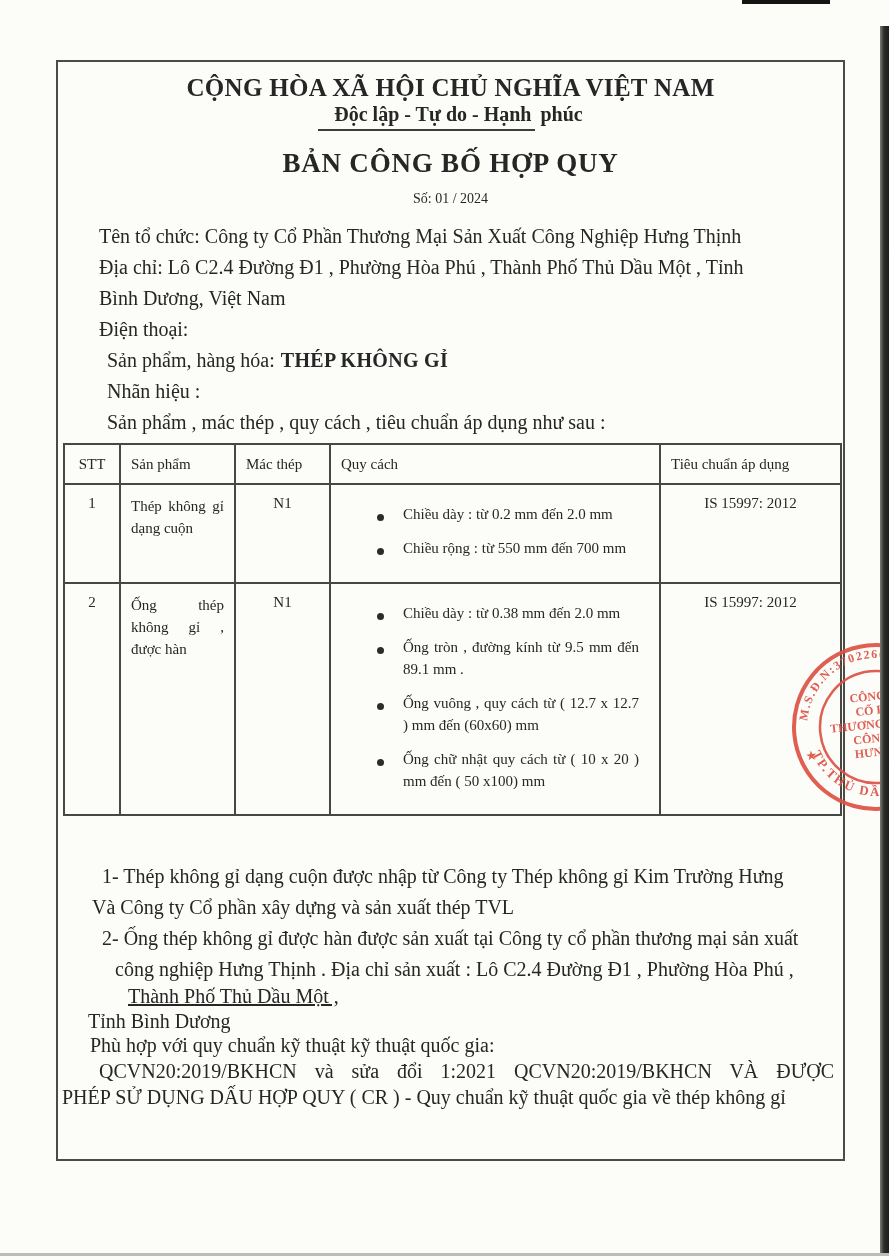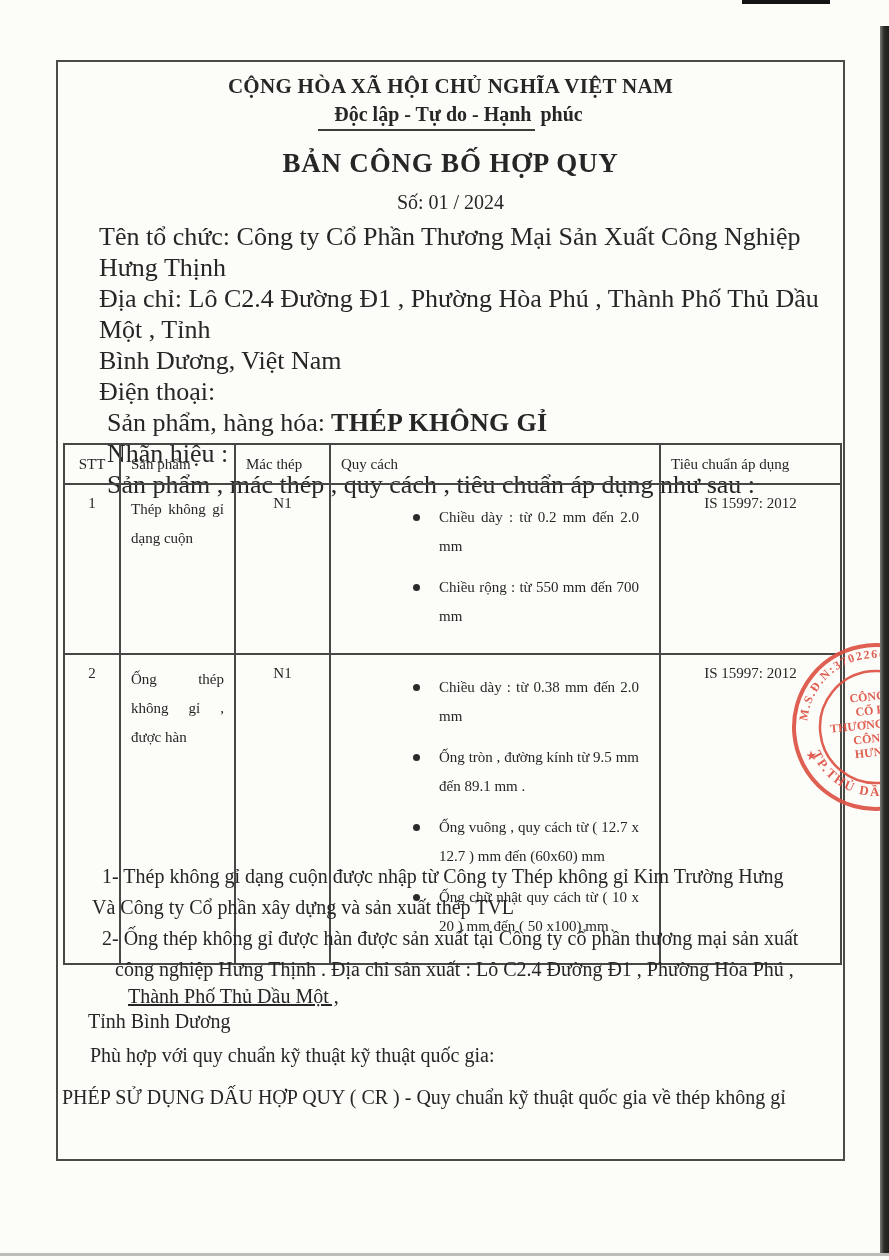--- a/index.html
+++ b/index.html
@@ -16,65 +16,65 @@
   .scan-top-tick   { position:absolute; left:742px; top:0; width:88px; height:4px; background:#141414; }
   .scan-right-band { position:absolute; left:880px; top:26px; width:9px; height:1229px;
                      background:linear-gradient(to right,#7b7b76 0%, #2b2b28 45%, #1e1e1c 100%); z-index:40; }
   .scan-bottom-line{ position:absolute; left:0; top:1253px; width:889px; height:3px; background:#bcbcb8; z-index:40; }
 
   
   .frame { position:absolute; left:56px; top:60px; width:789px; height:1101px;
            border:2px solid #4b4b48; background:transparent; }
 
   .center { position:absolute; left:0; width:100%; text-align:center; }
-  .motto1 { top:12px;  font-size:21px; font-weight:bold; letter-spacing:0.3px; }
+  .motto1 { top:12px;  font-size:25px; font-weight:bold; letter-spacing:0.3px; }
   .motto2 { top:41px;  font-size:20px; font-weight:bold; }
   .motto2 .u { border-bottom:2.5px solid #3c3c3a; padding:0 4px 4px 16px; }
   .motto2 .tail { margin-left:5px; }
   .doc-title { top:86px; font-size:27px; font-weight:bold; letter-spacing:0.8px; }
-  .doc-no    { top:129px; font-size:20px; }
+  .doc-no    { top:129px; font-size:14px; }
 
   .info { position:absolute; left:41px; top:159px; width:720px;
-          font-size:26px; line-height:31px; }
+          font-size:20px; line-height:31px; }
   .info .indent { padding-left:8px; }
   .info b { margin-left:6px; letter-spacing:0.3px; }
 
   
   table.spec { position:absolute; left:5px; top:381px; width:777px;
                border-collapse:collapse; table-layout:fixed;
                font-size:15px; }
   table.spec, table.spec th, table.spec td { border:2px solid #474745; }
   col.c-stt  { width:56px; }
   col.c-sp   { width:115px; }
   col.c-mac  { width:95px; }
   col.c-qc   { width:330px; }
   col.c-tc   { width:181px; }
   table.spec th { font-weight:normal; text-align:left; padding:8px 10px; height:40px; }
   table.spec th.th-stt { text-align:center; padding:8px 2px; }
   table.spec td { vertical-align:top; padding:10px 10px; }
   tr.row1 { height:99px; }
   tr.row2 { height:232px; }
   td.td-stt, td.td-mac { text-align:center; padding-top:12px; }
-  td.td-sp  { text-align:justify; padding:12px 11px; line-height:29px; }
+  td.td-sp  { text-align:justify; padding:12px 11px; line-height:22px; }
   td.td-qc  { padding:6px 10px 6px 0; }
   td.td-tc  { padding:12px 8px 12px 10px;text-align:center; }
   ul.qc-list { list-style:none; }
-  ul.qc-list li { position:relative; margin:8px 10px 12px 98px; text-align:justify; line-height:29px; }
+  ul.qc-list li { position:relative; margin:8px 10px 12px 62px; text-align:justify; line-height:22px; }
   ul.qc-list li::before { content:""; position:absolute; left:-26px; top:11px;
                           width:7px; height:7px; border-radius:50%; background:#2b2b2b; }
 
   
   .nline { position:absolute; font-size:20px; white-space:nowrap; }
   .n1a { left:44px; top:803px; }
   .n1b { left:34px; top:834px; }
   .n2a { left:44px; top:865px; }
   .n2b { left:57px; top:896px; }
   .n2c { left:70px; top:923px;text-decoration:underline; }
   .nprov { left:30px; top:948px; }
-  .nconf { left:32px; top:972px;margin-top:10px; }
+  .nconf { left:32px; top:972px; }
   .nq1 { left:41px; top:998px; width:735px; white-space:normal;
          text-align:justify; text-align-last:justify; }
   .nq2 { left:4px; top:1024px; width:780px; }
 
   
   .stamp { position:absolute; left:786px; top:637px; width:180px; height:180px;
            z-index:30; opacity:0.92; }
 </style>
 </head>
 <body>
@@ -152,20 +152,21 @@
   </tbody>
     </table>
 
   <div class="nline n1a">1- Thép không gỉ dạng cuộn được nhập từ Công ty Thép không gỉ Kim Trường Hưng</div>
   <div class="nline n1b">Và Công ty Cổ phần xây dựng và sản xuất thép TVL</div>
   <div class="nline n2a">2- Ống thép không gỉ được hàn được sản xuất tại Công ty cổ phần thương mại sản xuất</div>
   <div class="nline n2b">công nghiệp Hưng Thịnh . Địa chỉ sản xuất : Lô C2.4 Đường Đ1 , Phường Hòa Phú ,</div>
   <div class="nline n2c">Thành Phố Thủ Dầu Một ,</div>
   <div class="nline nprov">Tỉnh Bình Dương</div>
   <div class="nline nconf">Phù hợp với quy chuẩn kỹ thuật kỹ thuật quốc gia:</div>
+  <div class="nline nq1">QCVN20:2019/BKHCN và sửa đổi 1:2021 QCVN20:2019/BKHCN VÀ ĐƯỢC</div>
   <div class="nline nq2">PHÉP SỬ DỤNG DẤU HỢP QUY ( CR ) - Quy chuẩn kỹ thuật quốc gia về thép không gỉ</div>
 
 </div>
 
 <svg class="stamp" viewBox="0 0 180 180">
   <g transform="rotate(-6 90 90)">
     <circle cx="90" cy="90" r="82" fill="none" stroke-width="4" stroke="#dd5244"></circle>
     <circle cx="90" cy="90" r="56" fill="none" stroke-width="2.5" stroke="#dd5244"></circle>
     <defs>
       <path id="arcTop" d="M 21,90 A 69,69 0 1 1 159,90"></path>

